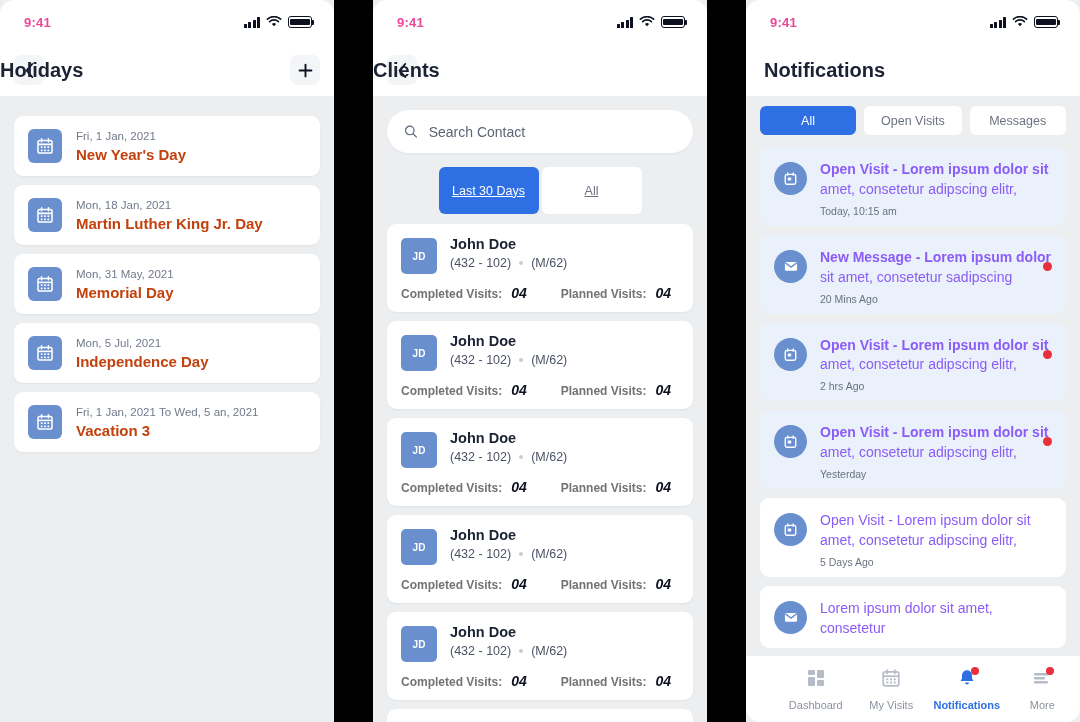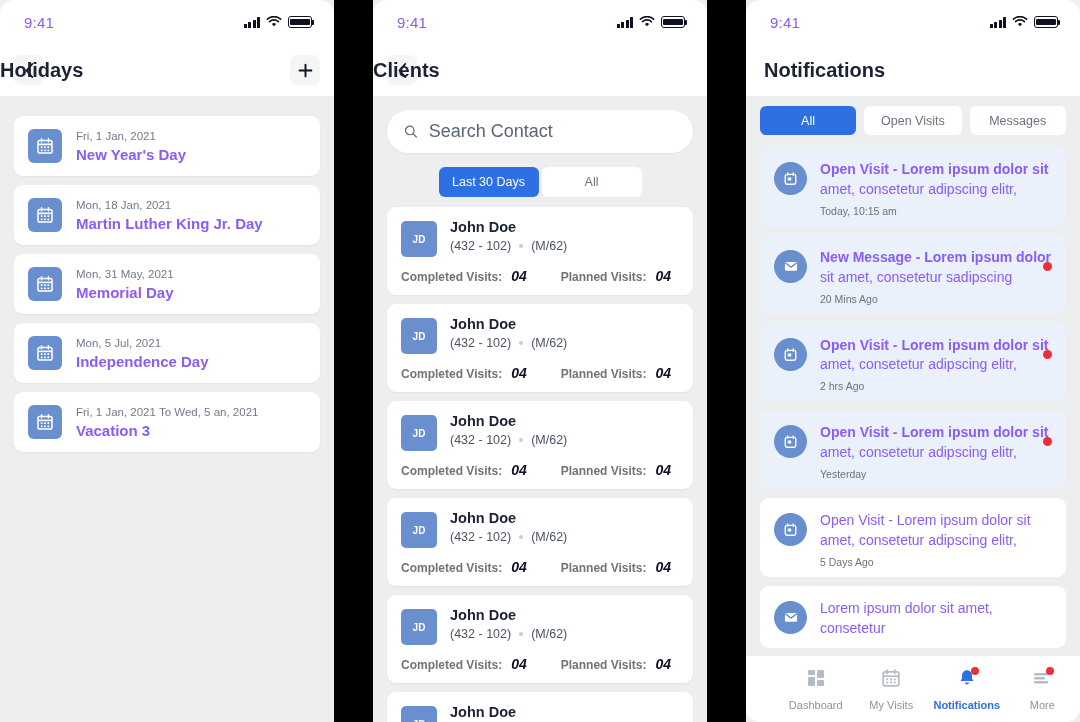--- a/index.html
+++ b/index.html
@@ -30,21 +30,21 @@
     border-radius: 14px;
     overflow:hidden;
   }
 
   
   .statusbar {
     height: 44px; background:#fff;
     display:flex; align-items:center; justify-content:space-between;
     padding: 0 22px 0 24px;
   }
-  .status-time { font-size:15px; font-weight:normal; color:#8b5cf6; letter-spacing:.2px; }
+  .status-time { font-size:13px; font-weight:bold; color:#ec4899; letter-spacing:.2px; }
   .status-icons { display:flex; align-items:center; gap:6px; }
   .sig { display:flex; align-items:flex-end; gap:1.5px; height:11px; }
   .sig i { display:block; width:3px; background:#0d1120; border-radius:.5px; }
   .sig i:nth-child(1){height:4px}.sig i:nth-child(2){height:6px}
   .sig i:nth-child(3){height:8px}.sig i:nth-child(4){height:11px}
   .batt { width:24px; height:11.5px; border:1.4px solid #0d1120; border-radius:3px; position:relative; padding:1.3px;}
   .batt::after{content:"";position:absolute;right:-3.4px;top:3.2px;width:2px;height:4.5px;background:#0d1120;border-radius:0 1px 1px 0;}
   .batt span{display:block;height:100%;width:100%;background:#0d1120;border-radius:1px;}
 
   
@@ -71,40 +71,40 @@
   .holiday-card {
     background:#fff; border-radius:9px; margin-bottom:9px;
     padding: 13px 14px; display:flex; align-items:center; gap:14px;
     box-shadow: 0 1px 2px rgba(20,30,60,.05);
   }
   .cal-tile {
     width:34px;height:34px;border-radius:6px;background:#6a8fce;
     display:flex;align-items:center;justify-content:center; flex:0 0 auto;
   }
   .hol-date { font-size:11.5px; color:#707a8c; margin-bottom:4px; }
-  .hol-name { font-size:15px; font-weight:bold; color:#8b5cf6; }
+  .hol-name { font-size:15px; font-weight:bold; color:#c2410c; }
 
   
   .search-wrap { padding: 14px 14px 0; }
   .search-bar {
     background:#fff; border-radius:22px; height:43px;
     display:flex;align-items:center;gap:11px; padding: 0 17px;
     box-shadow: 0 1px 3px rgba(20,30,60,.05);
   }
   .search-bar input {
     border:none;outline:none;background:transparent;
-    font-family:inherit;font-size:18px;color:#3d4558; width:100%;
+    font-family:inherit;font-size:14px;color:#3d4558; width:100%;
   }
   .search-bar input::placeholder { color:#5c6575; }
 
   .segctl { display:flex; justify-content:center; gap:3px; padding: 14px 0 10px; }
   .seg {
-    width:100px;height:30px;border-radius:6px;
+    width:100px;height:47px;border-radius:6px;
     display:flex;align-items:center;justify-content:center;
-    font-size:12.5px; cursor:pointer;
+    font-size:12.5px; cursor:pointer;text-decoration:underline;
   }
   .seg.on { background:#2f6fe4; color:#fff; }
   .seg.off { background:#fff; color:#6b7280; }
 
   .client-list { padding: 0 14px; }
   .client-card {
     background:#fff;border-radius:9px;margin-bottom:9px;padding:12px 14px 11px;
     box-shadow:0 1px 2px rgba(20,30,60,.05);
   }
   .client-top { display:flex; gap:13px; align-items:flex-start; }

